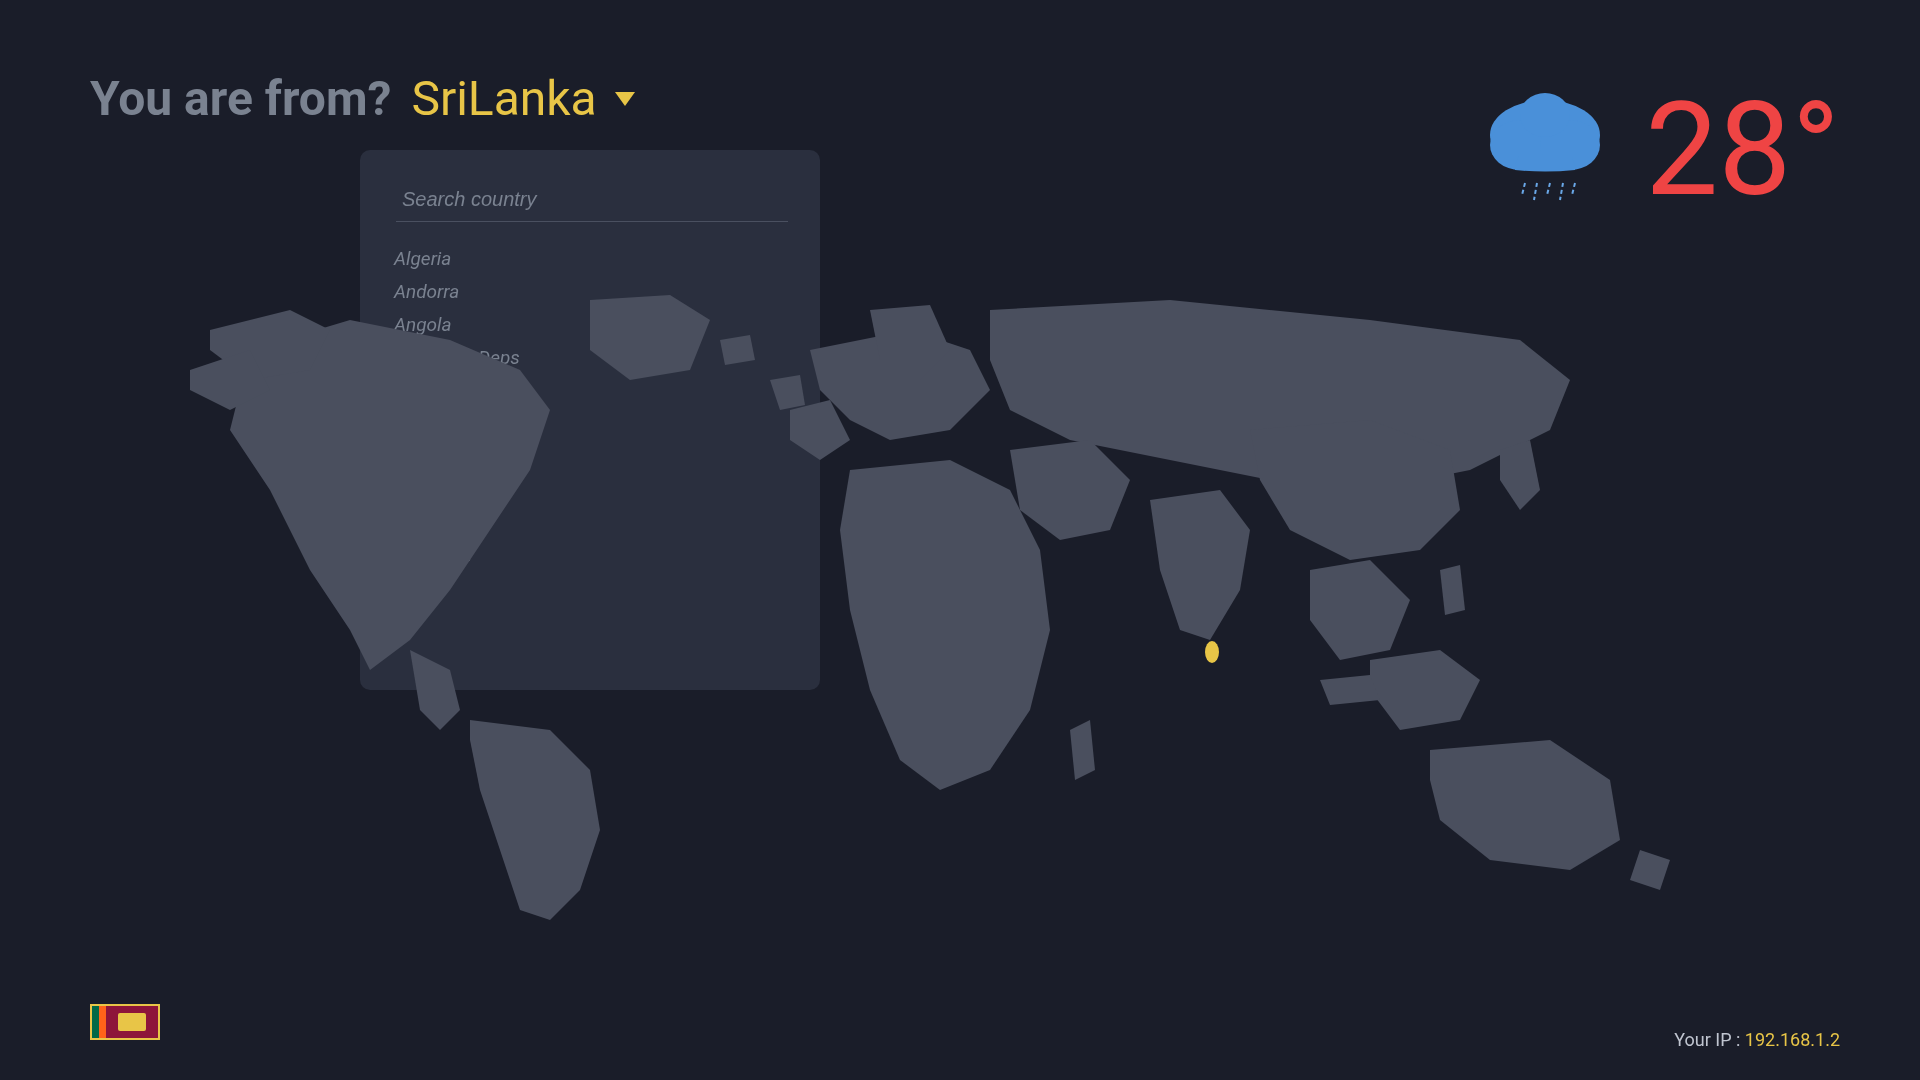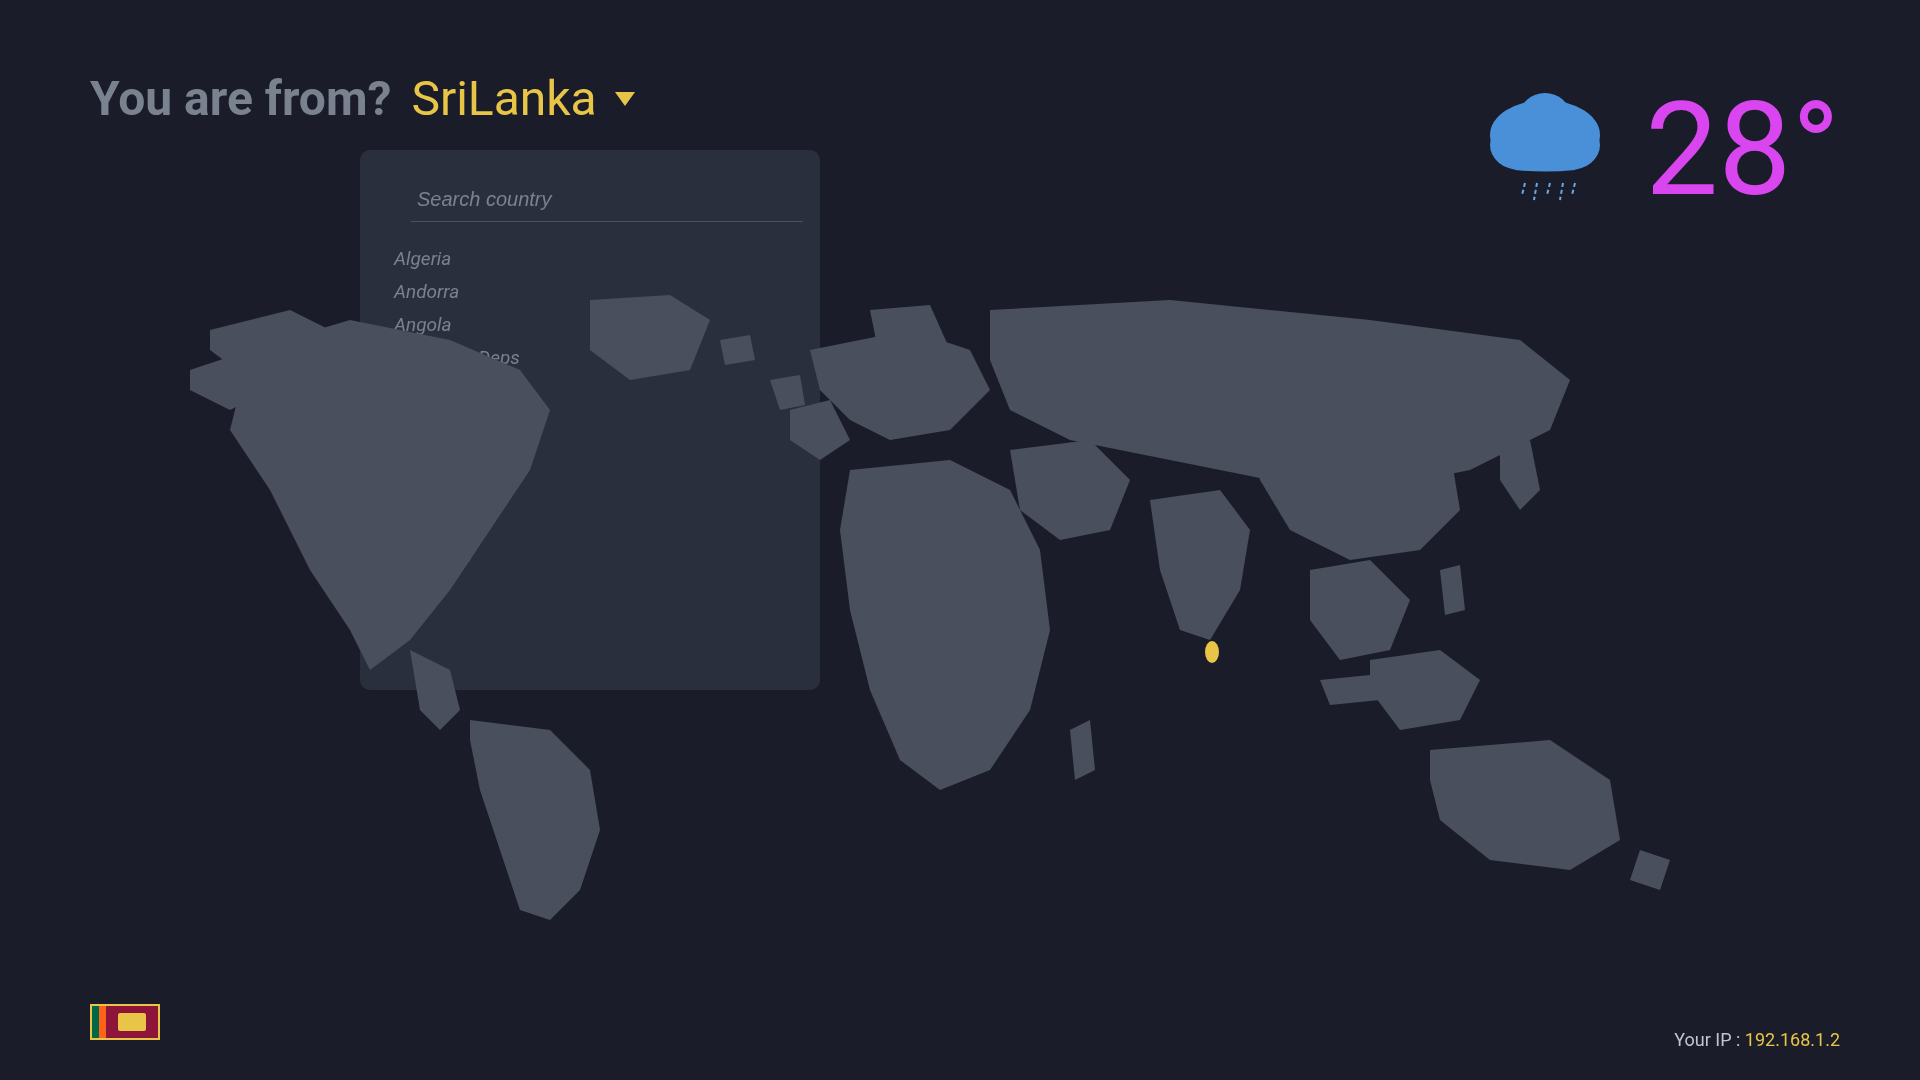--- a/index.html
+++ b/index.html
@@ -62,21 +62,21 @@
   height: 540px;
   background: #2a2f3e;
   border-radius: 10px;
   padding: 28px 24px;
   display: flex;
   flex-direction: column;
 }
 
 .search-input {
   width: calc(100% - 20px);
-  margin: 0 10px 20px 27px;
+  margin: 0 10px 20px 12px;
   background: transparent;
   border: none;
   border-bottom: 1px solid #4a5060;
   padding: 10px 6px;
   font-size: 20px;
   color: #aaa;
   font-style: italic;
   outline: none;
 }
 
@@ -122,21 +122,21 @@
 }
 
 .weather-icon {
   width: 140px;
   height: 150px;
   position: relative;
 }
 
 .temperature {
   font-size: 130px;
-  color: #d946ef;
+  color: #ef4444;
   font-weight: 400;
   line-height: 1;
 }
 
 .world-map {
   position: absolute;
   top: 290px;
   left: 170px;
   width: 1580px;
   height: 650px;

